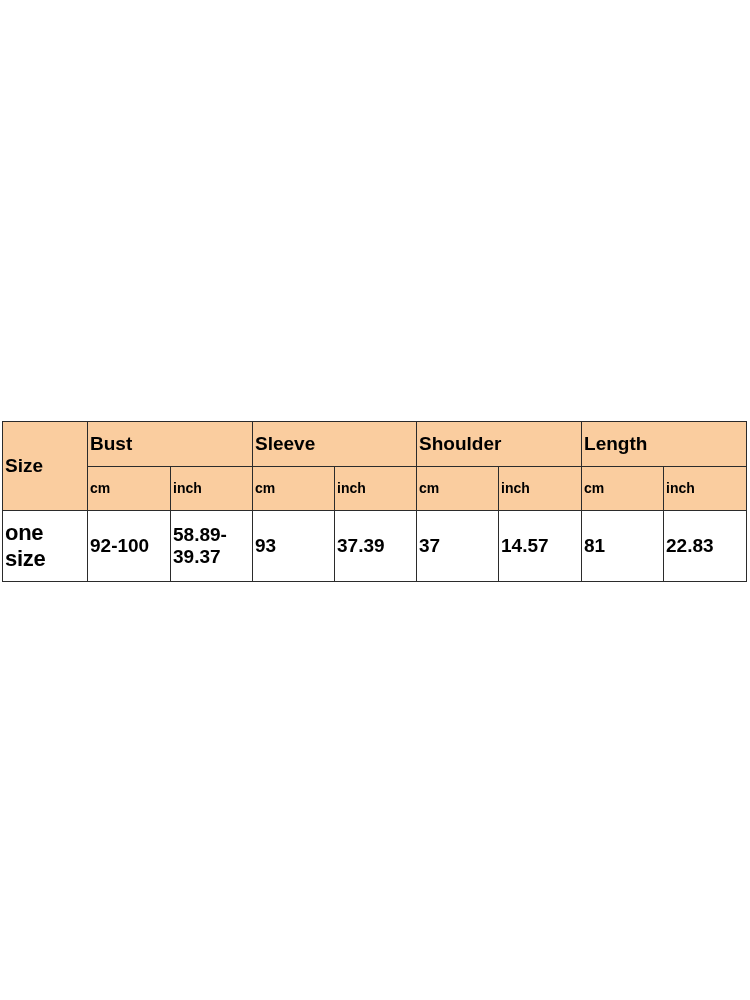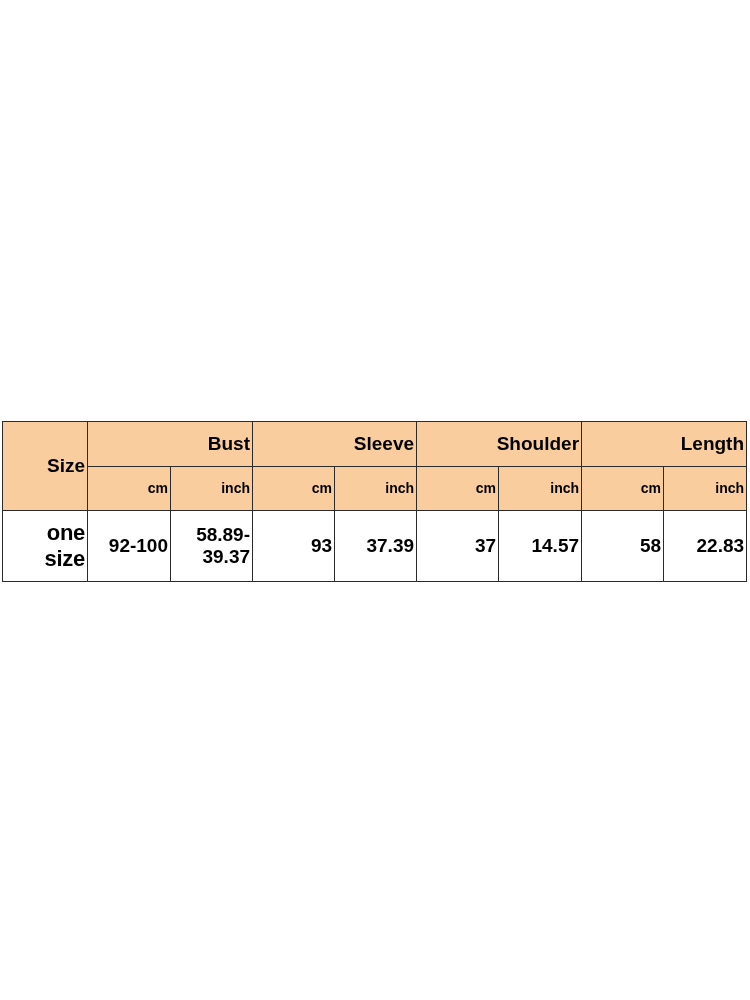--- a/index.html
+++ b/index.html
@@ -25,21 +25,21 @@
 
   table.size-chart {
     border-collapse: collapse;
     table-layout: fixed;
     width: 744px;
     background: #ffffff;
   }
 
   table.size-chart td {
     border: 1.5px solid #2b2b2b;
-    text-align: right;
+    text-align: left;
     vertical-align: middle;
     font-weight: bold;
     color: #000000;
     padding: 0 2px;
     line-height: 1.18;
   }
 
   
   td.hdr {
     background: #facd9f;
@@ -116,18 +116,18 @@
       </tr>
 
       <tr>
         <td class="data data-size">one size</td>
         <td class="data">92-100</td>
         <td class="data data-wrap">58.89-39.37</td>
         <td class="data">93</td>
         <td class="data">37.39</td>
         <td class="data">37</td>
         <td class="data">14.57</td>
-        <td class="data">58</td>
+        <td class="data">81</td>
         <td class="data">22.83</td>
       </tr>
     </tbody>
   </table>
 </div>
 
 </body></html>

